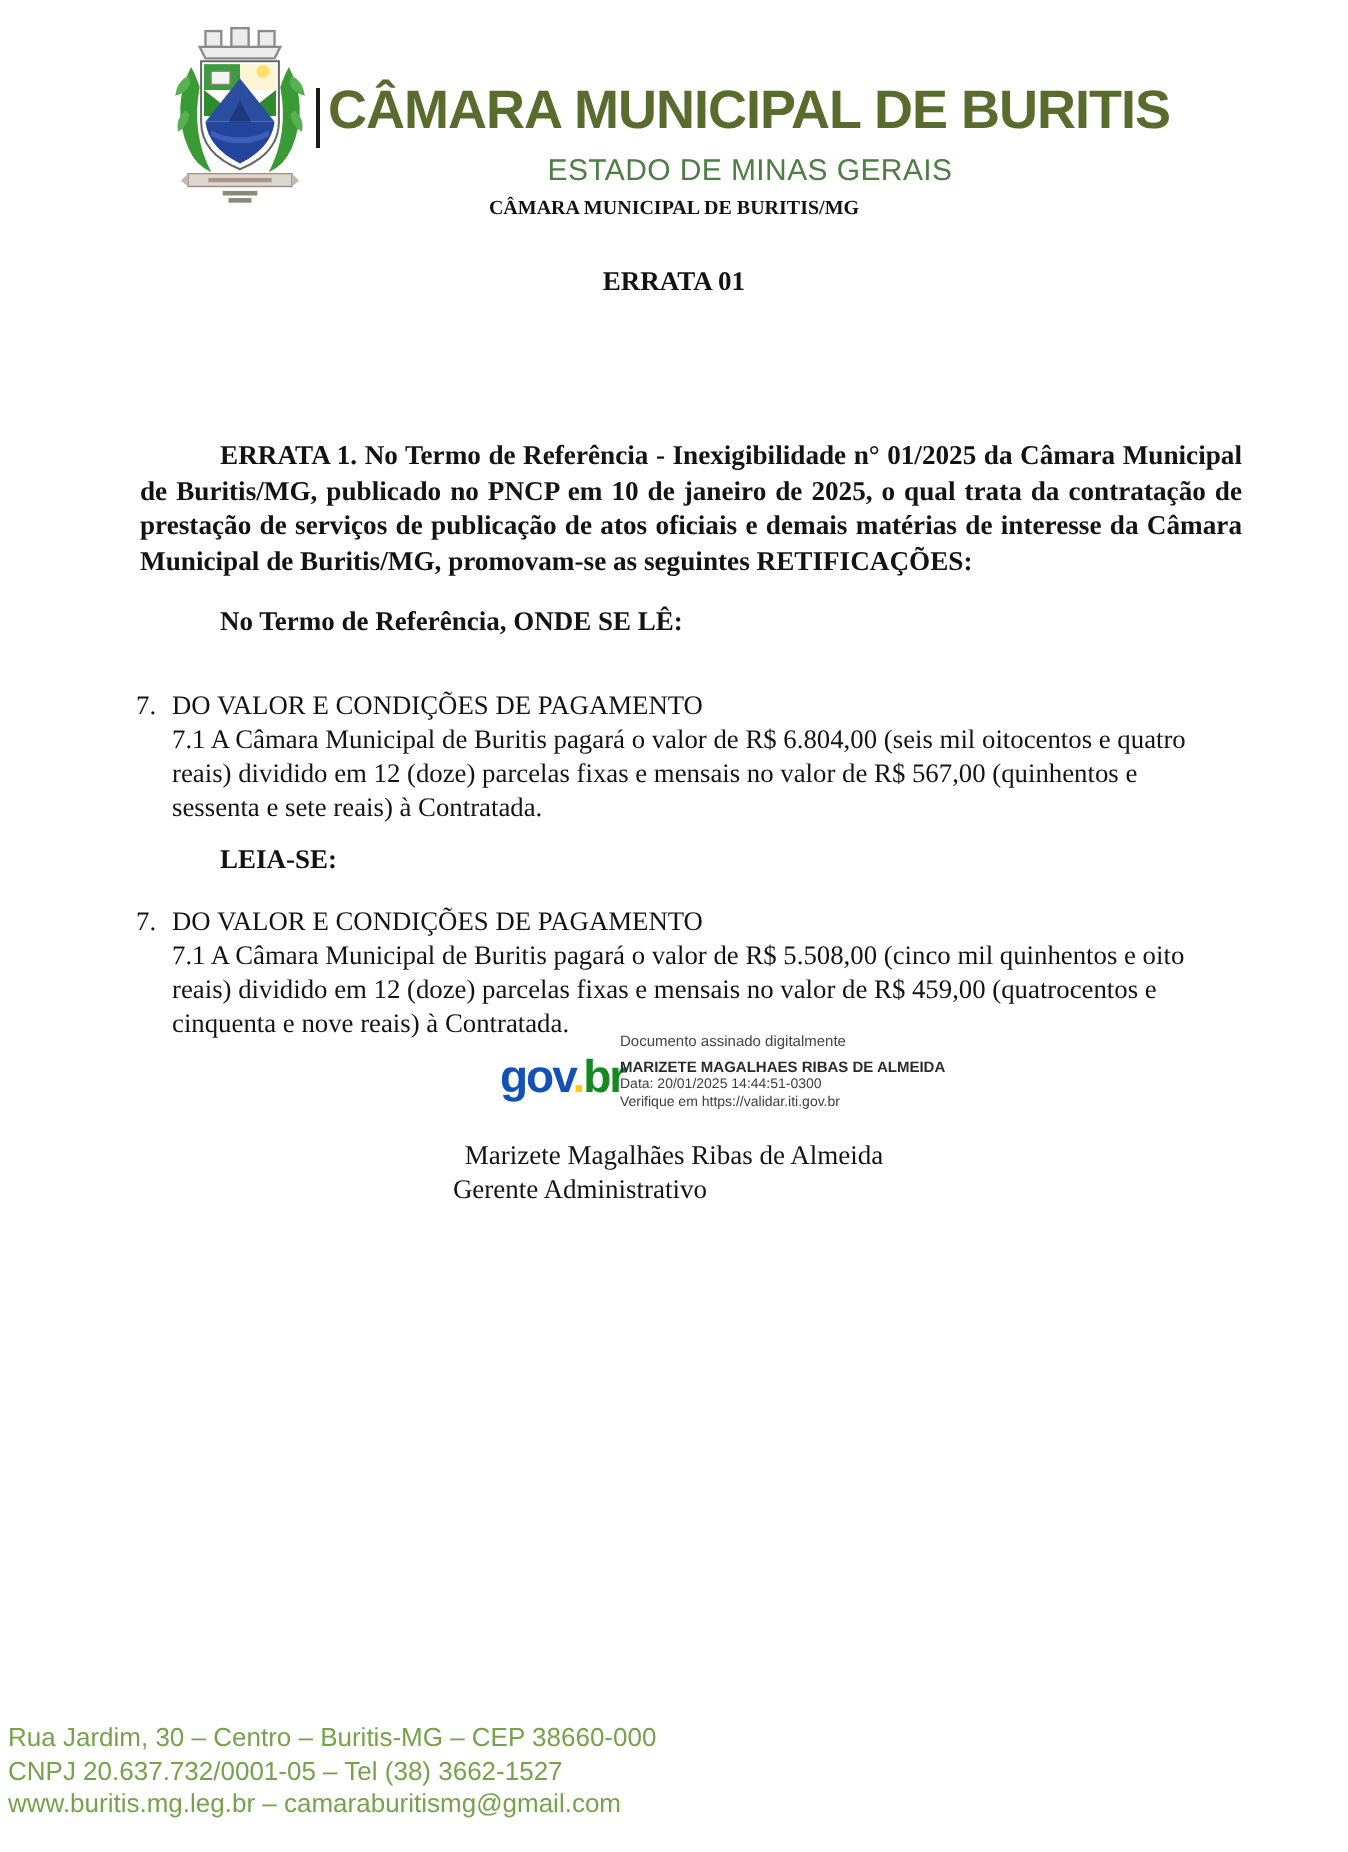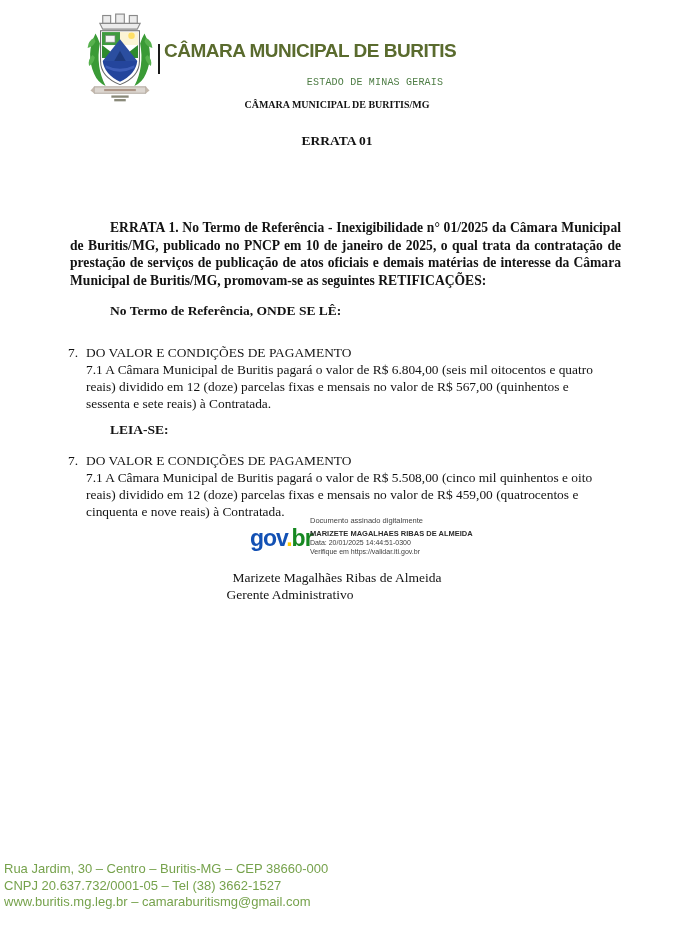--- a/index.html
+++ b/index.html
@@ -7,26 +7,26 @@
   .page {
     position:relative; width:674px; height:926px; background:#fff;
     font-family:"Liberation Serif", serif; color:var(--body-text,#131313);
   }
 
   
   .logo { position:absolute; left:84px; top:13px; width:72px; height:90px; }
   .title-divider { position:absolute; left:158px; top:44px; width:2px; height:30px; background:#1a1a1a; }
   .org-title {
     position:absolute; left:164px; top:40px; width:460px;
-    font-family:"Liberation Sans", sans-serif; font-weight:bold; font-size:19px;
+    font-family:"Liberation Sans", sans-serif; font-weight:bold; font-size:27px;
     letter-spacing:-0.5px; color:var(--title-green,#5a6b2e); white-space:nowrap;
   }
   .state-subtitle {
     position:absolute; left:160px; top:77px; width:430px; text-align:center;
-    font-family:Liberation Mono, monospace; font-size:10px;
+    font-family:Liberation Sans, sans-serif; font-size:15px;
     color:var(--state-green,#4e7d45); letter-spacing:0.2px;
   }
   .doc-org-title { position:absolute; left:0; top:99px; width:674px; text-align:center;
     font-weight:bold; font-size:10px; }
   .errata-title { position:absolute; left:0; top:133px; width:674px; text-align:center;
     font-weight:bold; font-size:13.5px; }
   .reference-number { position:absolute; left:70px; top:160px; font-weight:bold; font-size:13.5px; }
 
   
   .intro-paragraph {

